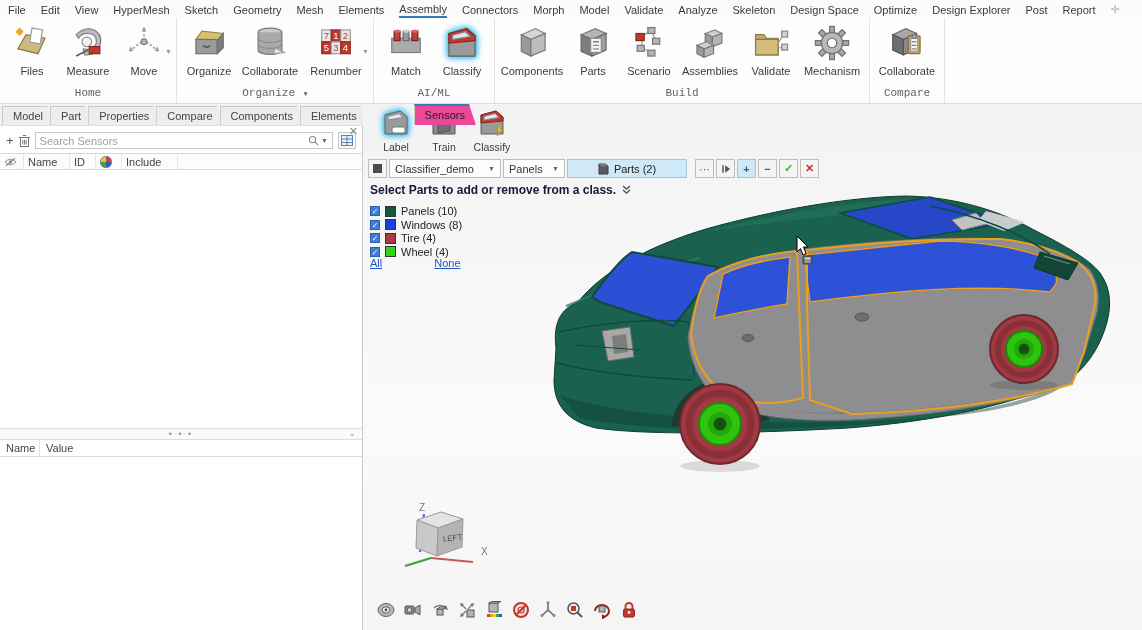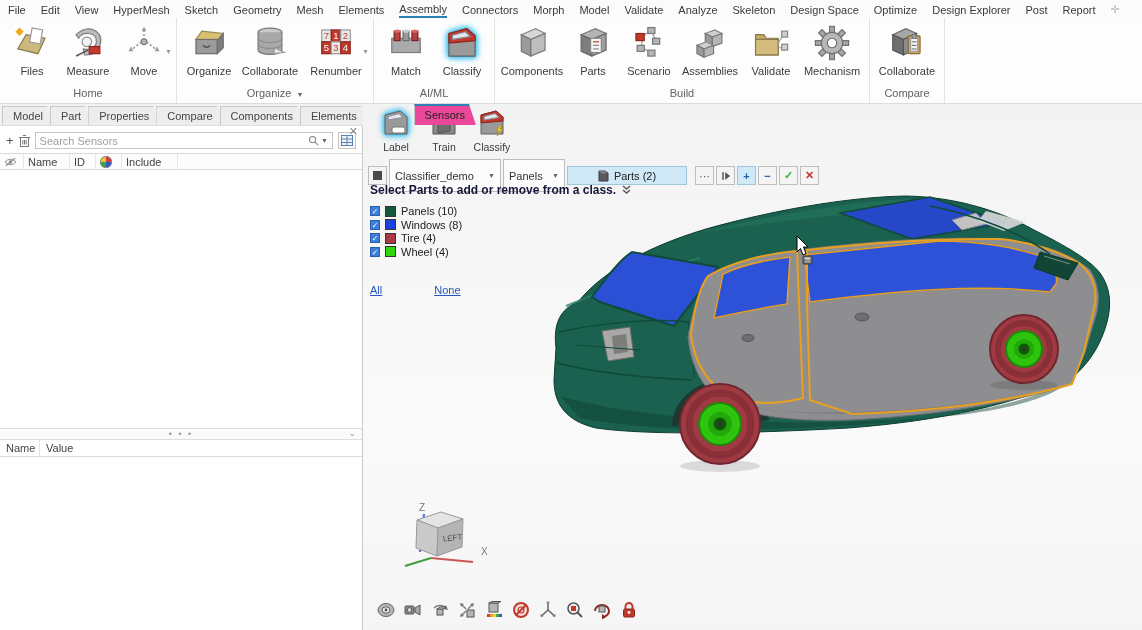--- a/index.html
+++ b/index.html
@@ -15,21 +15,21 @@
   .menu-item.active { border-bottom:2px solid #2e7fb5; }
   .menu-spacer { flex:1; }
   .menu-plus { color:#b9b9b9; font-size:11px; }
   .dd-arrow { font-size:7px; color:#666; margin-left:2px; }
 
   
   .ribbon { position:absolute; left:0; top:18px; width:1142px; height:86px;
     background:#fdfdfd; border-bottom:1px solid #dcdcdc; display:flex; }
   .rgroup { display:flex; flex-direction:column; border-right:1px solid #e3e3e3; padding:0 4px; }
   .rgroup-items { display:flex; flex:1; align-items:flex-start; padding-top:4px; }
-  .rgroup-label { height:16px; text-align:center; font-size:11px; color:#616161; }
+  .rgroup-label { height:16px; text-align:center; font-size:11px; color:#616161;font-family:Liberation Mono, monospace; }
   .ritem { width:56px; display:flex; flex-direction:column; align-items:center; cursor:pointer; position:relative; }
   .ritem .ricon { width:38px; height:38px; margin-top:2px; }
   .ritem .rlabel { font-size:11px; color:#3c3c3c; margin-top:3px; white-space:nowrap; }
   .ritem.wide { width:66px; }
   .ritem .item-dd { position:absolute; right:0; top:26px; font-size:7px; color:#999; }
   .glow { filter:drop-shadow(0 0 3px #38c1f2) drop-shadow(0 0 2px #38c1f2); }
 
   
   .tabstrip { position:absolute; left:0; top:104px; width:363px; height:22px;
     background:#f2f2f2; display:flex; align-items:flex-end; padding-left:2px; border-bottom:1px solid #e0e0e0;}
@@ -66,38 +66,38 @@
   .car-svg { position:absolute; left:0; top:0; width:779px; height:526px; }
 
   .aiml-tools { position:absolute; left:12px; top:3px; display:flex; gap:6px;justify-content:flex-end; }
   .tool { width:42px; display:flex; flex-direction:column; align-items:center; cursor:pointer; }
   .tool svg { width:32px; height:32px; }
   .tool .tlabel { font-size:10.5px; color:#3c3c3c; margin-top:2px; }
 
   .vtoolbar { position:absolute; left:5px; top:55px; display:flex; align-items:center; gap:2px; font-size:11px; }
   .vbtn { height:19px; min-width:19px; border:1px solid #bdbdbd; background:#f4f4f4;
     display:flex; align-items:center; justify-content:center; cursor:pointer; padding:0 3px; color:#555; }
-  .vdrop { height:33px; border:1px solid #bdbdbd; background:#fcfcfc; display:flex; align-items:center;
+  .vdrop { height:19px; border:1px solid #bdbdbd; background:#fcfcfc; display:flex; align-items:center;
     padding:0 5px; gap:5px; cursor:pointer; color:#333; }
   .sel-field { height:19px; width:120px; border:1px solid #9fc6dc; background:#cfe9f7;
     display:flex; align-items:center; justify-content:center; gap:5px; color:#222; cursor:pointer; }
   .vbtn.active-add { background:#cfe9f7; border-color:#9fc6dc; color:#1f64a8; font-weight:bold; }
   .vbtn.minus { color:#1f64a8; font-weight:bold; }
   .vbtn.ok { color:#3bb03b; font-weight:bold; }
   .vbtn.cancel { color:#cc3333; font-weight:bold; }
   .sq-icon { width:9px; height:9px; background:#4a4a4a; }
 
   .prompt { position:absolute; left:7px; top:79px; font-size:12px; font-weight:bold; color:#17173a;
     display:flex; align-items:center; gap:6px; }
   .legend { position:absolute; left:7px; top:101px; display:flex; flex-direction:column; gap:1px; font-size:11px; color:#222; }
   .legend-row { display:flex; align-items:center; gap:5px; height:12.5px; cursor:pointer; }
   .cb { width:10px; height:10px; background:#3d7edb; border:1px solid #2a5fb0; color:#fff; font-size:8px;
     line-height:9px; text-align:center; }
   .swatch { width:11px; height:11px; border:1px solid #333; }
-  .legend-links { position:absolute; left:7px; top:153px; width:110px; display:flex; font-size:11px;margin-top:27px; }
+  .legend-links { position:absolute; left:7px; top:153px; width:110px; display:flex; font-size:11px; }
   .legend-links a { color:#2456c4; text-decoration:underline; cursor:pointer; }
   .legend-links .lnk-none { margin-left:52px;text-align:center; }
 
   .navcube { position:absolute; left:32px; top:396px; width:96px; height:72px; }
   .axis-label { font-size:10px; fill:#777; }
 
   .bottom-icons { position:absolute; left:14px; top:497px; display:flex; gap:9px; align-items:center; }
   .bicon { width:18px; height:18px; cursor:pointer; }
 
   .cursor-layer { position:absolute; left:0; top:0; width:779px; height:526px; pointer-events:none; }

